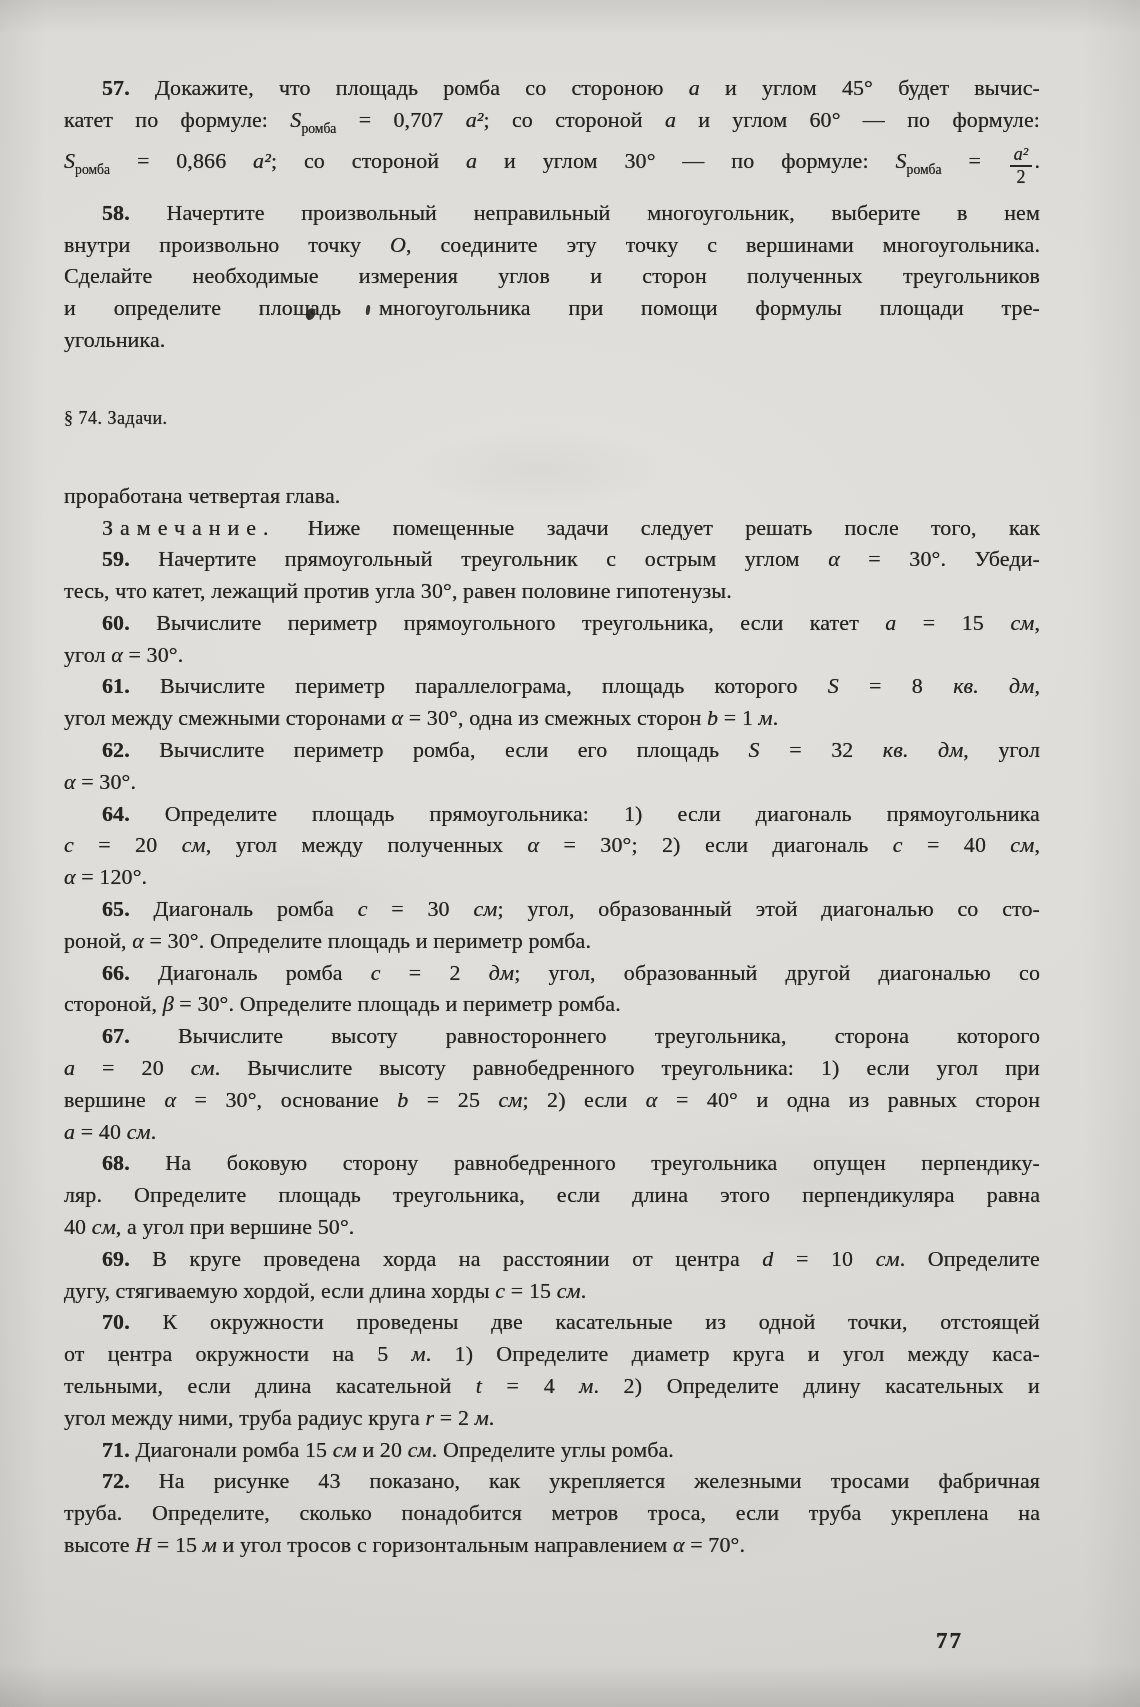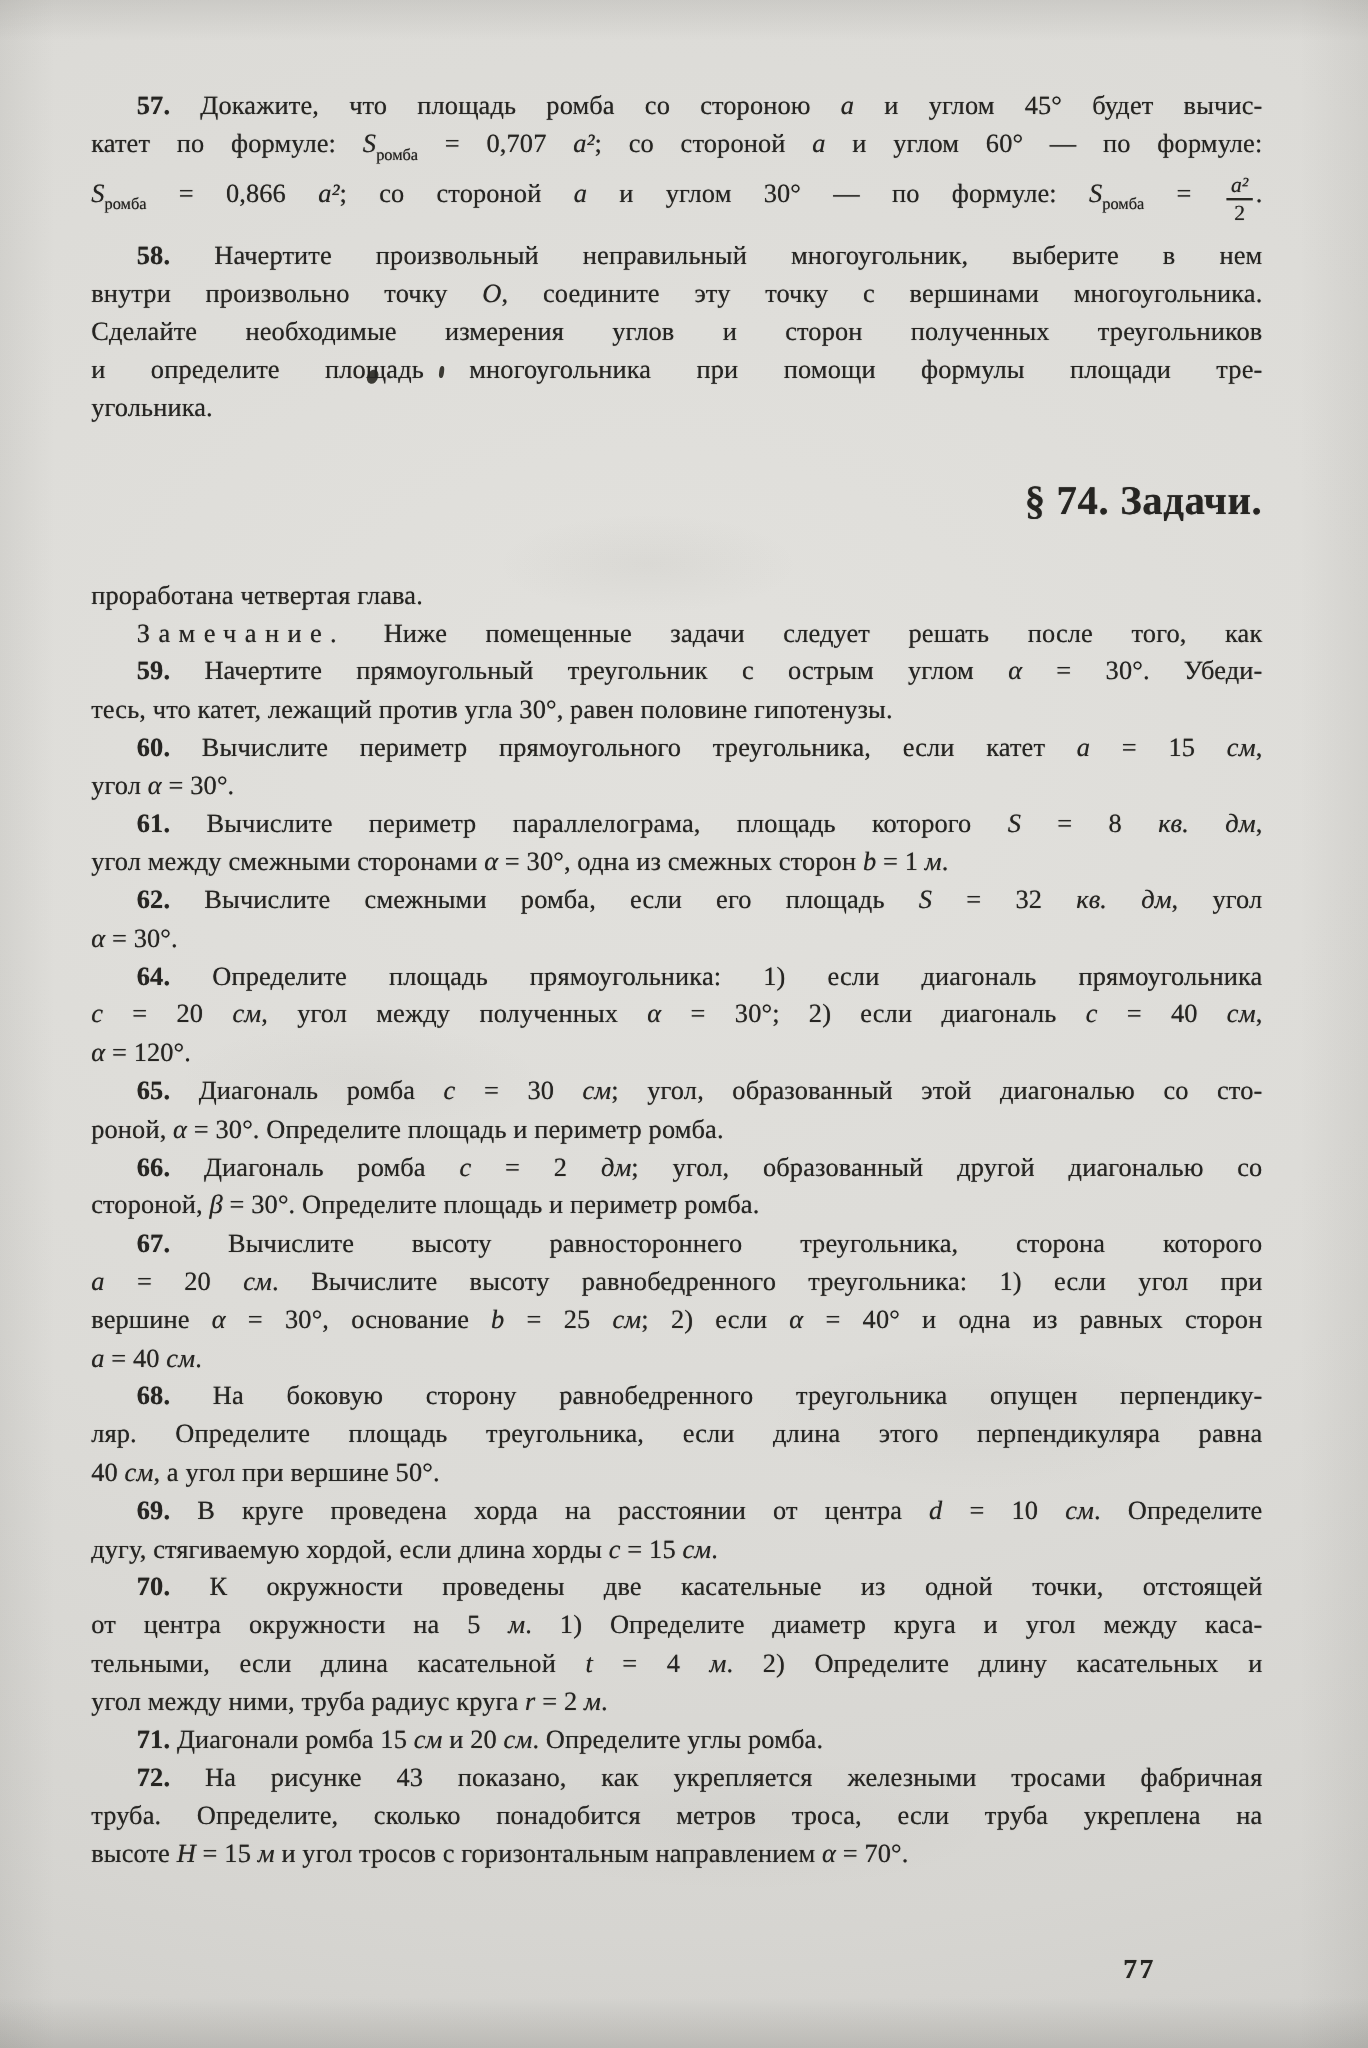--- a/index.html
+++ b/index.html
@@ -31,37 +31,36 @@
       radial-gradient(ellipse 300px 80px at 620px 1520px, rgba(90,88,80,0.04), rgba(0,0,0,0) 70%);
   }
   .text-block {
     position: absolute;
     left: 64px;
     top: 72px;
     width: 976px;
     font-size: 22px;
     letter-spacing: 0.1px;
     text-shadow: 0 0 0.7px rgba(38,37,34,0.72);
-    margin-left: 12px;
   }
   .para { margin: 0; }
   .para:first-child { margin-bottom: 10px; }
   .line {
     line-height: 31.8px;
     text-align: justify;
     text-align-last: justify;
   }
   .line.first { text-indent: 38px; }
   .line.end { text-align-last: left; }
   .heading {
     margin: 44px 0 44px 0;
     line-height: 36px;
-    font-size: 34px;
-    font-weight: bold;
-    text-align: right;
+    font-size: 18px;
+    font-weight: normal;
+    text-align: left;
     letter-spacing: 0.5px;
   }
   .b  { font-weight: bold; }
   .i  { font-style: italic; }
   .sub {
     font-size: 0.62em;
     vertical-align: -0.45em;
     letter-spacing: 0;
   }
   .sp { letter-spacing: 7px; }
@@ -143,21 +142,21 @@
       </div>
       <div class="para">
         <div class="line first"><span class="b">60. </span><span>Вычислите периметр прямоугольного треугольника, если катет </span><span class="i">a</span><span> = 15 </span><span class="i">см</span><span>,</span></div>
         <div class="line end"><span>угол </span><span class="i">α</span><span> = 30°.</span></div>
       </div>
       <div class="para">
         <div class="line first"><span class="b">61. </span><span>Вычислите периметр параллелограма, площадь которого </span><span class="i">S</span><span> = 8 </span><span class="i">кв. дм</span><span>,</span></div>
         <div class="line end"><span>угол между смежными сторонами </span><span class="i">α</span><span> = 30°, одна из смежных сторон </span><span class="i">b</span><span> = 1 </span><span class="i">м</span><span>.</span></div>
       </div>
       <div class="para">
-        <div class="line first"><span class="b">62. </span><span>Вычислите смежными ромба, если его площадь </span><span class="i">S</span><span> = 32 </span><span class="i">кв. дм</span><span>, угол</span></div>
+        <div class="line first"><span class="b">62. </span><span>Вычислите периметр ромба, если его площадь </span><span class="i">S</span><span> = 32 </span><span class="i">кв. дм</span><span>, угол</span></div>
         <div class="line end"><span class="i">α</span><span> = 30°.</span></div>
       </div>
       <div class="para">
         <div class="line first"><span class="b">64. </span><span>Определите площадь прямоугольника: 1) если диагональ прямоугольника</span></div>
         <div class="line"><span class="i">c</span><span> = 20 </span><span class="i">см</span><span>, угол между полученных </span><span class="i">α</span><span> = 30°; 2) если диагональ </span><span class="i">c</span><span> = 40 </span><span class="i">см</span><span>,</span></div>
         <div class="line end"><span class="i">α</span><span> = 120°.</span></div>
       </div>
       <div class="para">
         <div class="line first"><span class="b">65. </span><span>Диагональ ромба </span><span class="i">c</span><span> = 30 </span><span class="i">см</span><span>; угол, образованный этой диагональю со сто-</span></div>
         <div class="line end"><span>роной, </span><span class="i">α</span><span> = 30°. Определите площадь и периметр ромба.</span></div>

